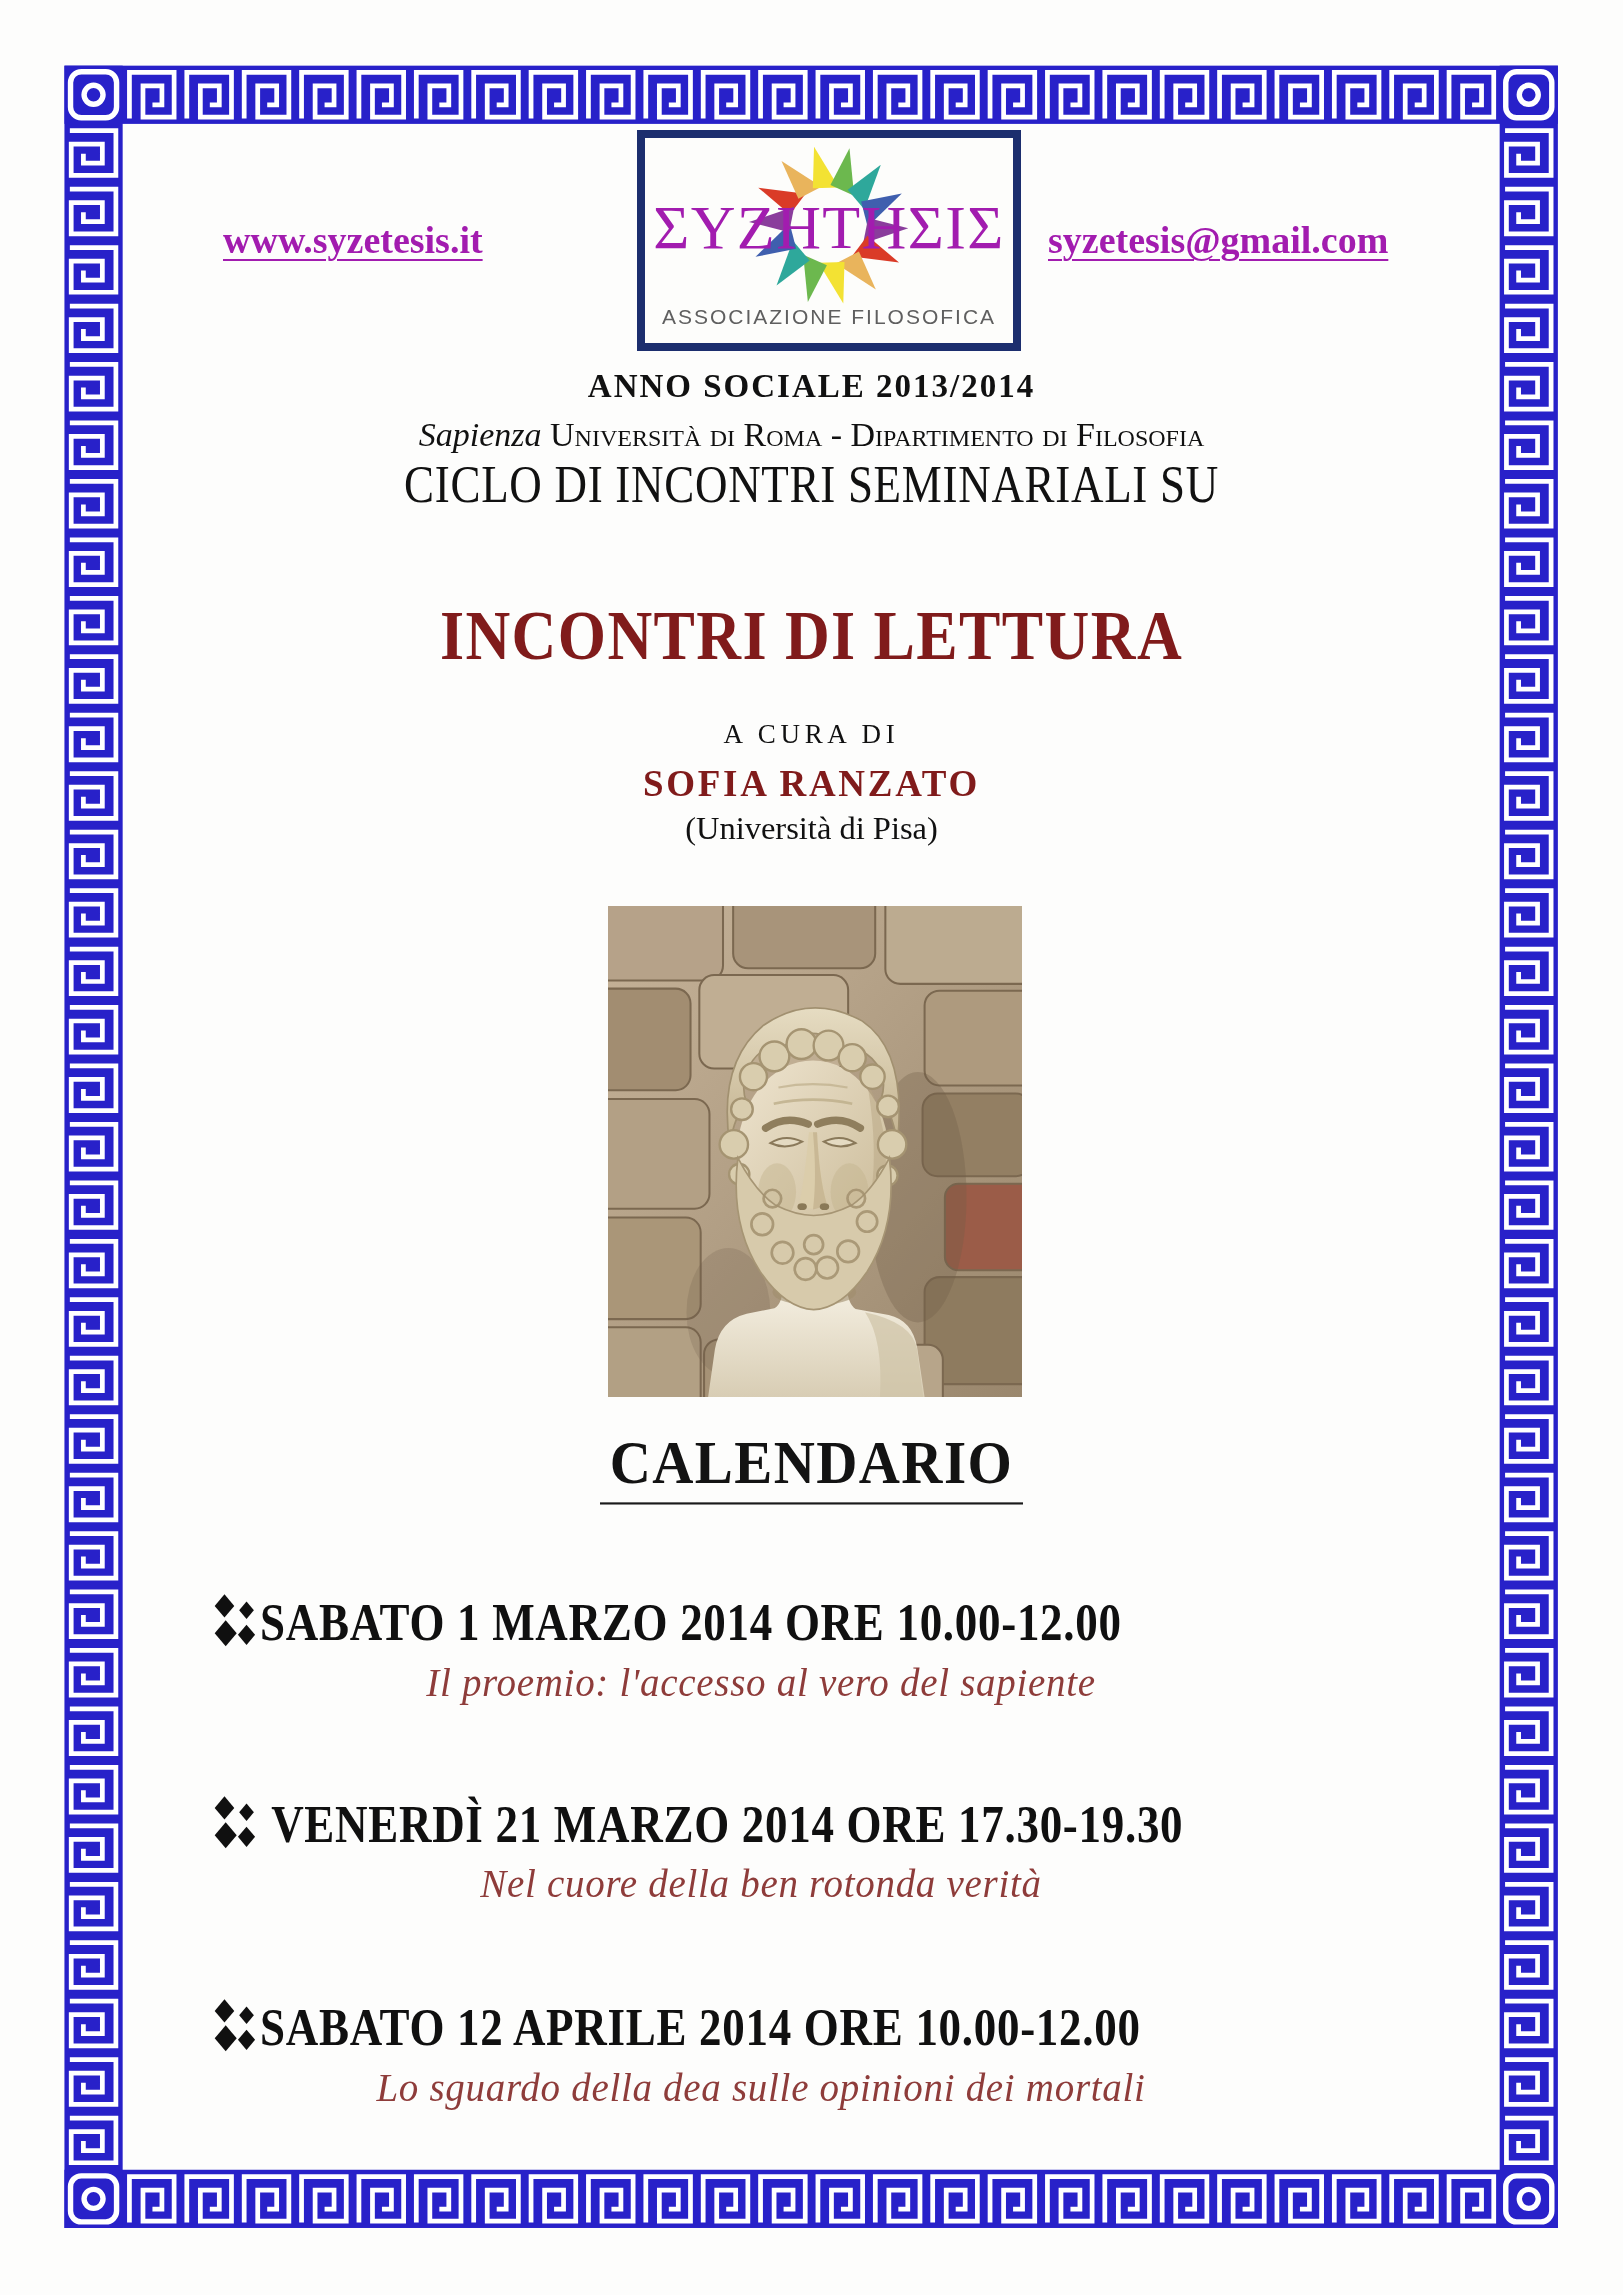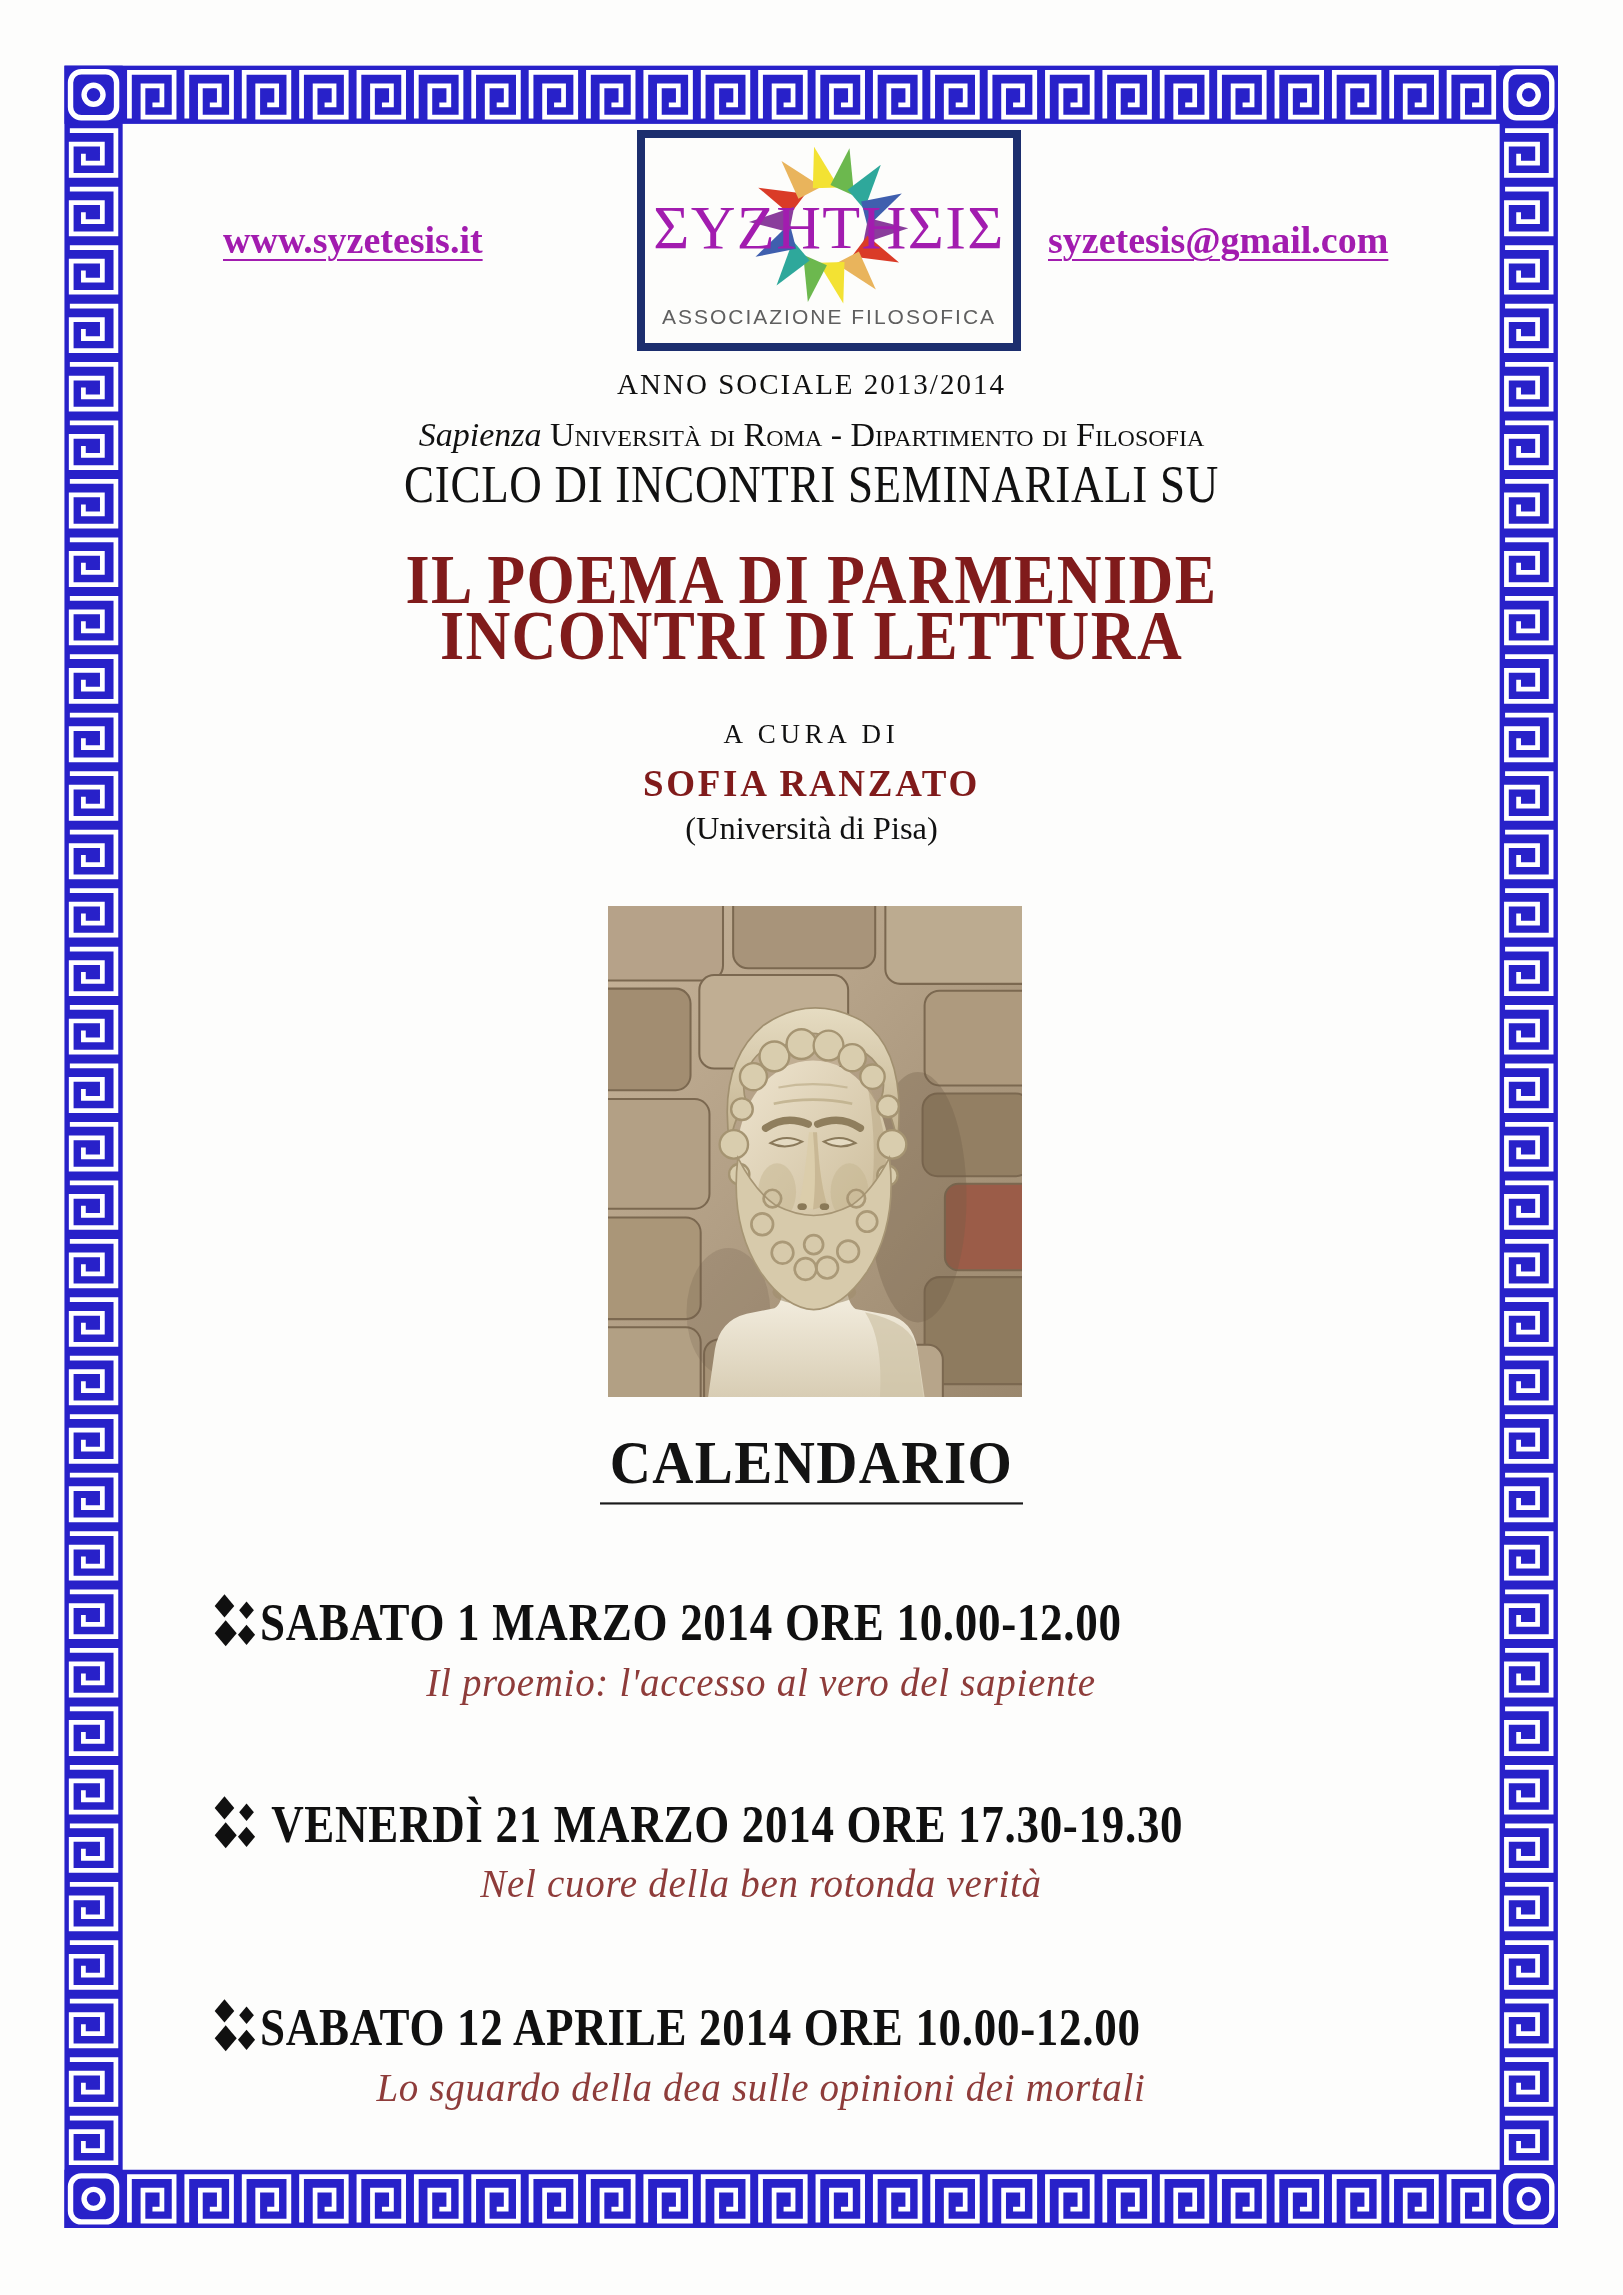--- a/index.html
+++ b/index.html
@@ -16,21 +16,21 @@
   .website{left:223px;} .email{left:1048px;text-align:center;}
 
   .logo-box{position:absolute;left:637px;top:130px;width:384px;height:221px;box-sizing:border-box;
             border:8.1px solid var(--navy,#1c2e6e);background:#fdfdfb;}
   .logo-box svg{position:absolute;left:0;top:0;}
   .wordmark{position:absolute;top:58px;left:0;width:100%;text-align:center;line-height:1;
             font-size:62px;letter-spacing:1.4px;color:#a21caf;}
   .assoc{position:absolute;top:167px;left:0;width:100%;text-align:center;
          font-family:"Liberation Sans","DejaVu Sans",sans-serif;font-size:21px;letter-spacing:2px;color:#5f5f5f;}
 
-  .anno{top:369px;font-size:29px;font-weight:400;letter-spacing:2px;}
+  .anno{top:369px;font-size:33px;font-weight:700;letter-spacing:2px;}
   .uni{top:417px;font-size:34px;}
   .uni .it{font-style:italic;}
   .uni .sc{font-variant:small-caps;}
   .ciclo{top:457px;font-size:45px;}
   .ciclo .stretch{transform:scaleY(1.18);letter-spacing:0.7px;}
   .title{font-size:62px;font-weight:700;color:var(--maroon,#801b1b);letter-spacing:1.4px;}
   .title .stretch{transform:scaleY(1.12);}
   .title1{top:544px;} .title2{top:600px;}
   .acura{top:720px;font-size:27px;letter-spacing:4.7px;}
   .curator{top:765px;font-size:37px;font-weight:700;letter-spacing:2.7px;color:var(--maroon,#801b1b);}
@@ -226,23 +226,20 @@
   <a class="contact email">syzetesis@gmail.com</a>
 
   <div class="line anno">ANNO SOCIALE 2013/2014</div>
 
   <div class="line uni"><span class="it">Sapienza</span><span class="sc"> Università di Roma - Dipartimento di Filosofia</span></div>
 
   <div class="line ciclo">
     <span class="stretch">CICLO DI INCONTRI SEMINARIALI SU</span>
   </div>
 
-  <div class="line title title1">
-    <span class="stretch">IL POEMA DI PARMENIDE</span>
-  </div>
   <div class="line title title2">
     <span class="stretch">INCONTRI DI LETTURA</span>
   </div>
 
   <div class="line acura">A CURA DI</div>
   <div class="line curator">SOFIA RANZATO</div>
   <div class="line pisa">(Università di Pisa)</div>
 
   <svg class="bust" viewBox="0 0 612 725" preserveAspectRatio="none">
     <defs>

